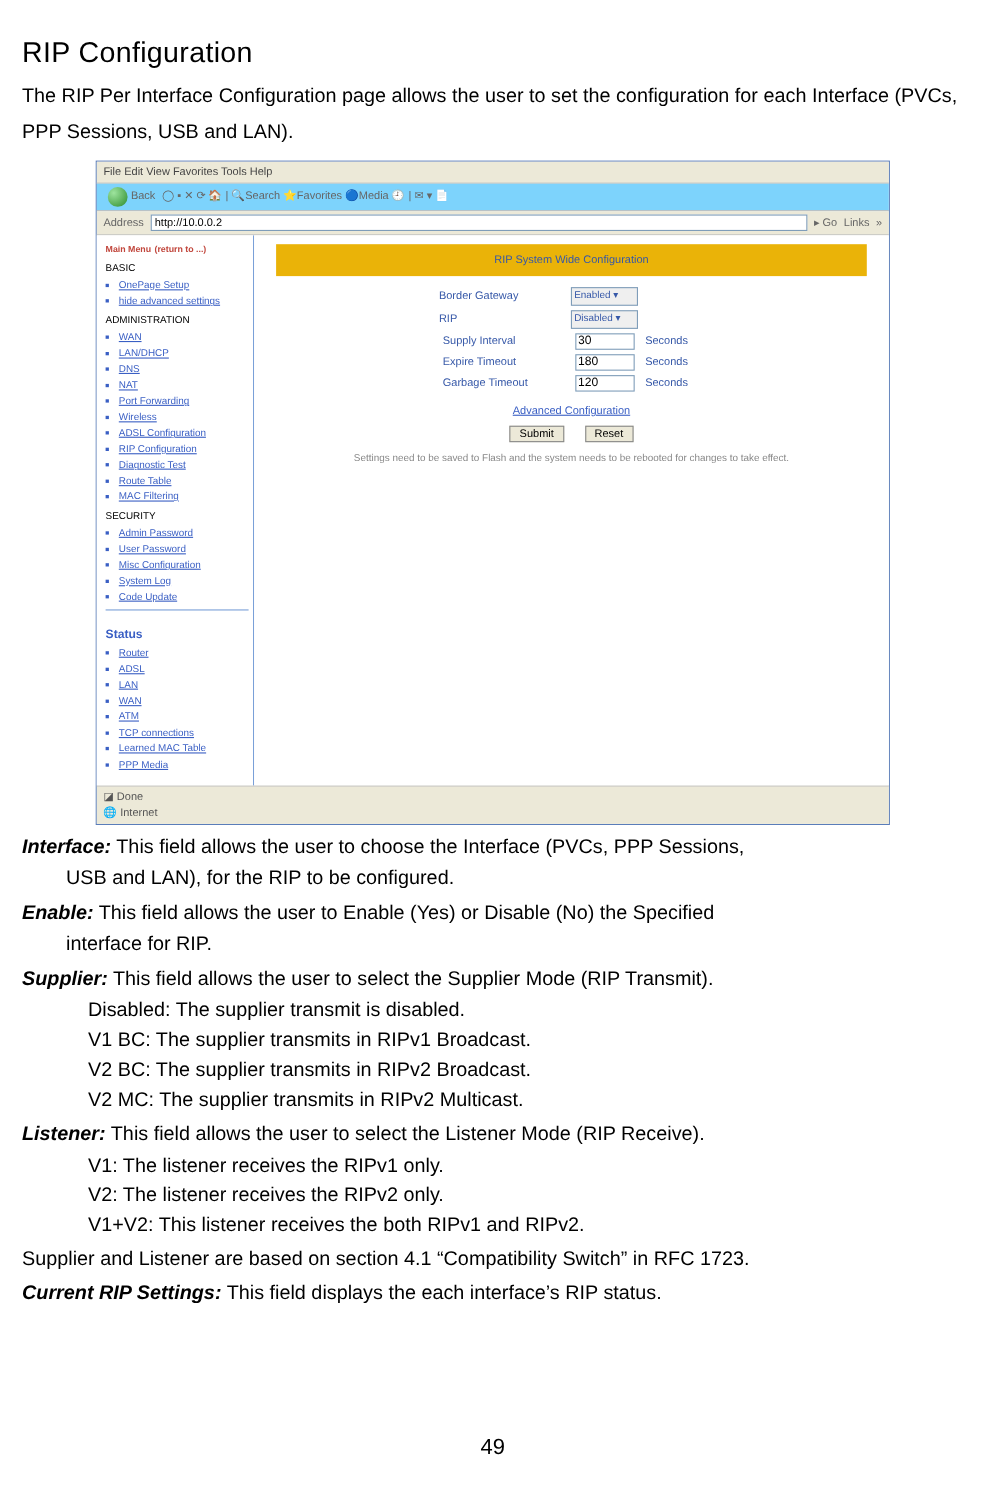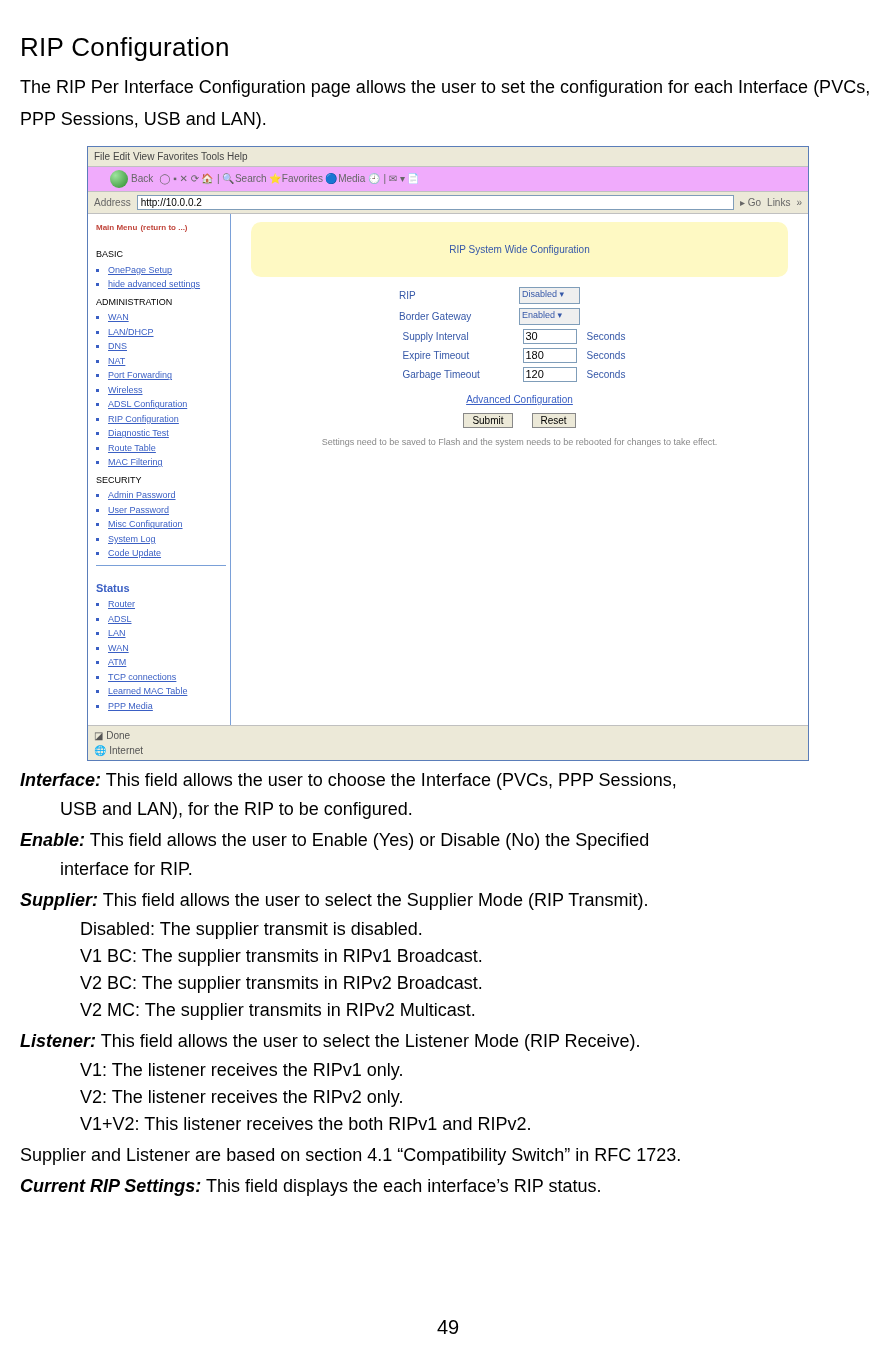--- a/index.html
+++ b/index.html
@@ -61,22 +61,22 @@
     text-align:center;
     line-height:12px;
   }
   .ie-menu {
     background: #ece9d8;
     color: #444;
     padding: 2px 6px;
     border-bottom: 1px solid #c0c0c0;
   }
   .ie-tool {
-    background: #f0abfc;
-    padding: 3px 22px;
+    background: #7dd3fc;
+    padding: 3px 10px;
     display: flex;
     align-items: center;
     gap: 6px;
     border-bottom: 1px solid #c0c0c0;
     color:#666;
   }
   .ie-back {
     display:inline-flex; align-items:center; gap:3px;
   }
   .ie-back .circ {
@@ -105,41 +105,40 @@
     min-height:380px;
   }
   .sidebar {
     width: 130px;
     background:#fff;
     border-right:1px solid #7aa0d8;
     padding:4px 4px 8px 8px;
     color:#3a5fc4;
     font-size:9px;
   }
-  .mm-title { color:#c1463c; font-weight:bold; font-size:11px; margin-bottom:14px;}
+  .mm-title { color:#c1463c; font-weight:bold; font-size:11px; margin-bottom:3px;}
   .mm-title span { font-size:8px; color:#c1463c; }
   .grp {
     color:#000; font-weight:normal; margin-top:0;
   }
   .sidebar ul { list-style: square; margin:2px 0 4px 12px; padding:0;}
   .sidebar li { color:#3a5fc4; margin:1px 0; text-decoration: underline; white-space:nowrap;}
   .status-h { color:#3a5fc4; font-weight:bold; font-size:11px; border-top:1px solid #7aa0d8; padding-top:14px; margin-top:4px;}
   .content {
     flex:1;
     background:#fff;
     padding: 8px 20px 20px 20px;
     text-align:center;
   }
   .band {
-    background:#fef9c3;
+    background:#eab308;
     color:#3658a8;
     font-weight:normal;
-    padding:20px 0;
+    padding:7px 0;
     margin-bottom:10px;
-    border-radius:10px;
   }
   .form-row {
     display:flex; justify-content:center; gap:10px; margin:4px 0; align-items:center;
     color:#3658a8;
   }
   .lbl { width:110px; text-align:left; }
   .sel {
     border:1px solid #7f9db9; background:#efefef; padding:0 2px; width:55px; height:15px; font-size:9px; display:inline-block; text-align:left;
   }
   .inp { border:1px solid #7f9db9; width:48px; height:13px; font-size:11px; padding:0 2px; text-align:left;}
@@ -230,27 +229,27 @@
           <li>WAN</li>
           <li>ATM</li>
           <li>TCP connections</li>
           <li>Learned MAC Table</li>
           <li>PPP Media</li>
         </ul>
       </div>
       <div class="content">
         <div class="band">RIP System Wide Configuration</div>
         <div class="form-row">
+            <span class="lbl">Border Gateway</span>
+            <span class="sel"><span>Enabled</span> ▾</span>
+            <span class="post"></span>
+          </div>
+        <div class="form-row">
             <span class="lbl">RIP</span>
             <span class="sel"><span>Disabled</span> ▾</span>
-            <span class="post"></span>
-          </div>
-        <div class="form-row">
-            <span class="lbl">Border Gateway</span>
-            <span class="sel"><span>Enabled</span> ▾</span>
             <span class="post"></span>
           </div>
         <div class="form-row">
             <span class="lbl">Supply Interval</span>
             <input class="inp" value="30" style="">
             <span class="post">Seconds</span>
           </div>
         <div class="form-row">
             <span class="lbl">Expire Timeout</span>
             <input class="inp" value="180" style="">

